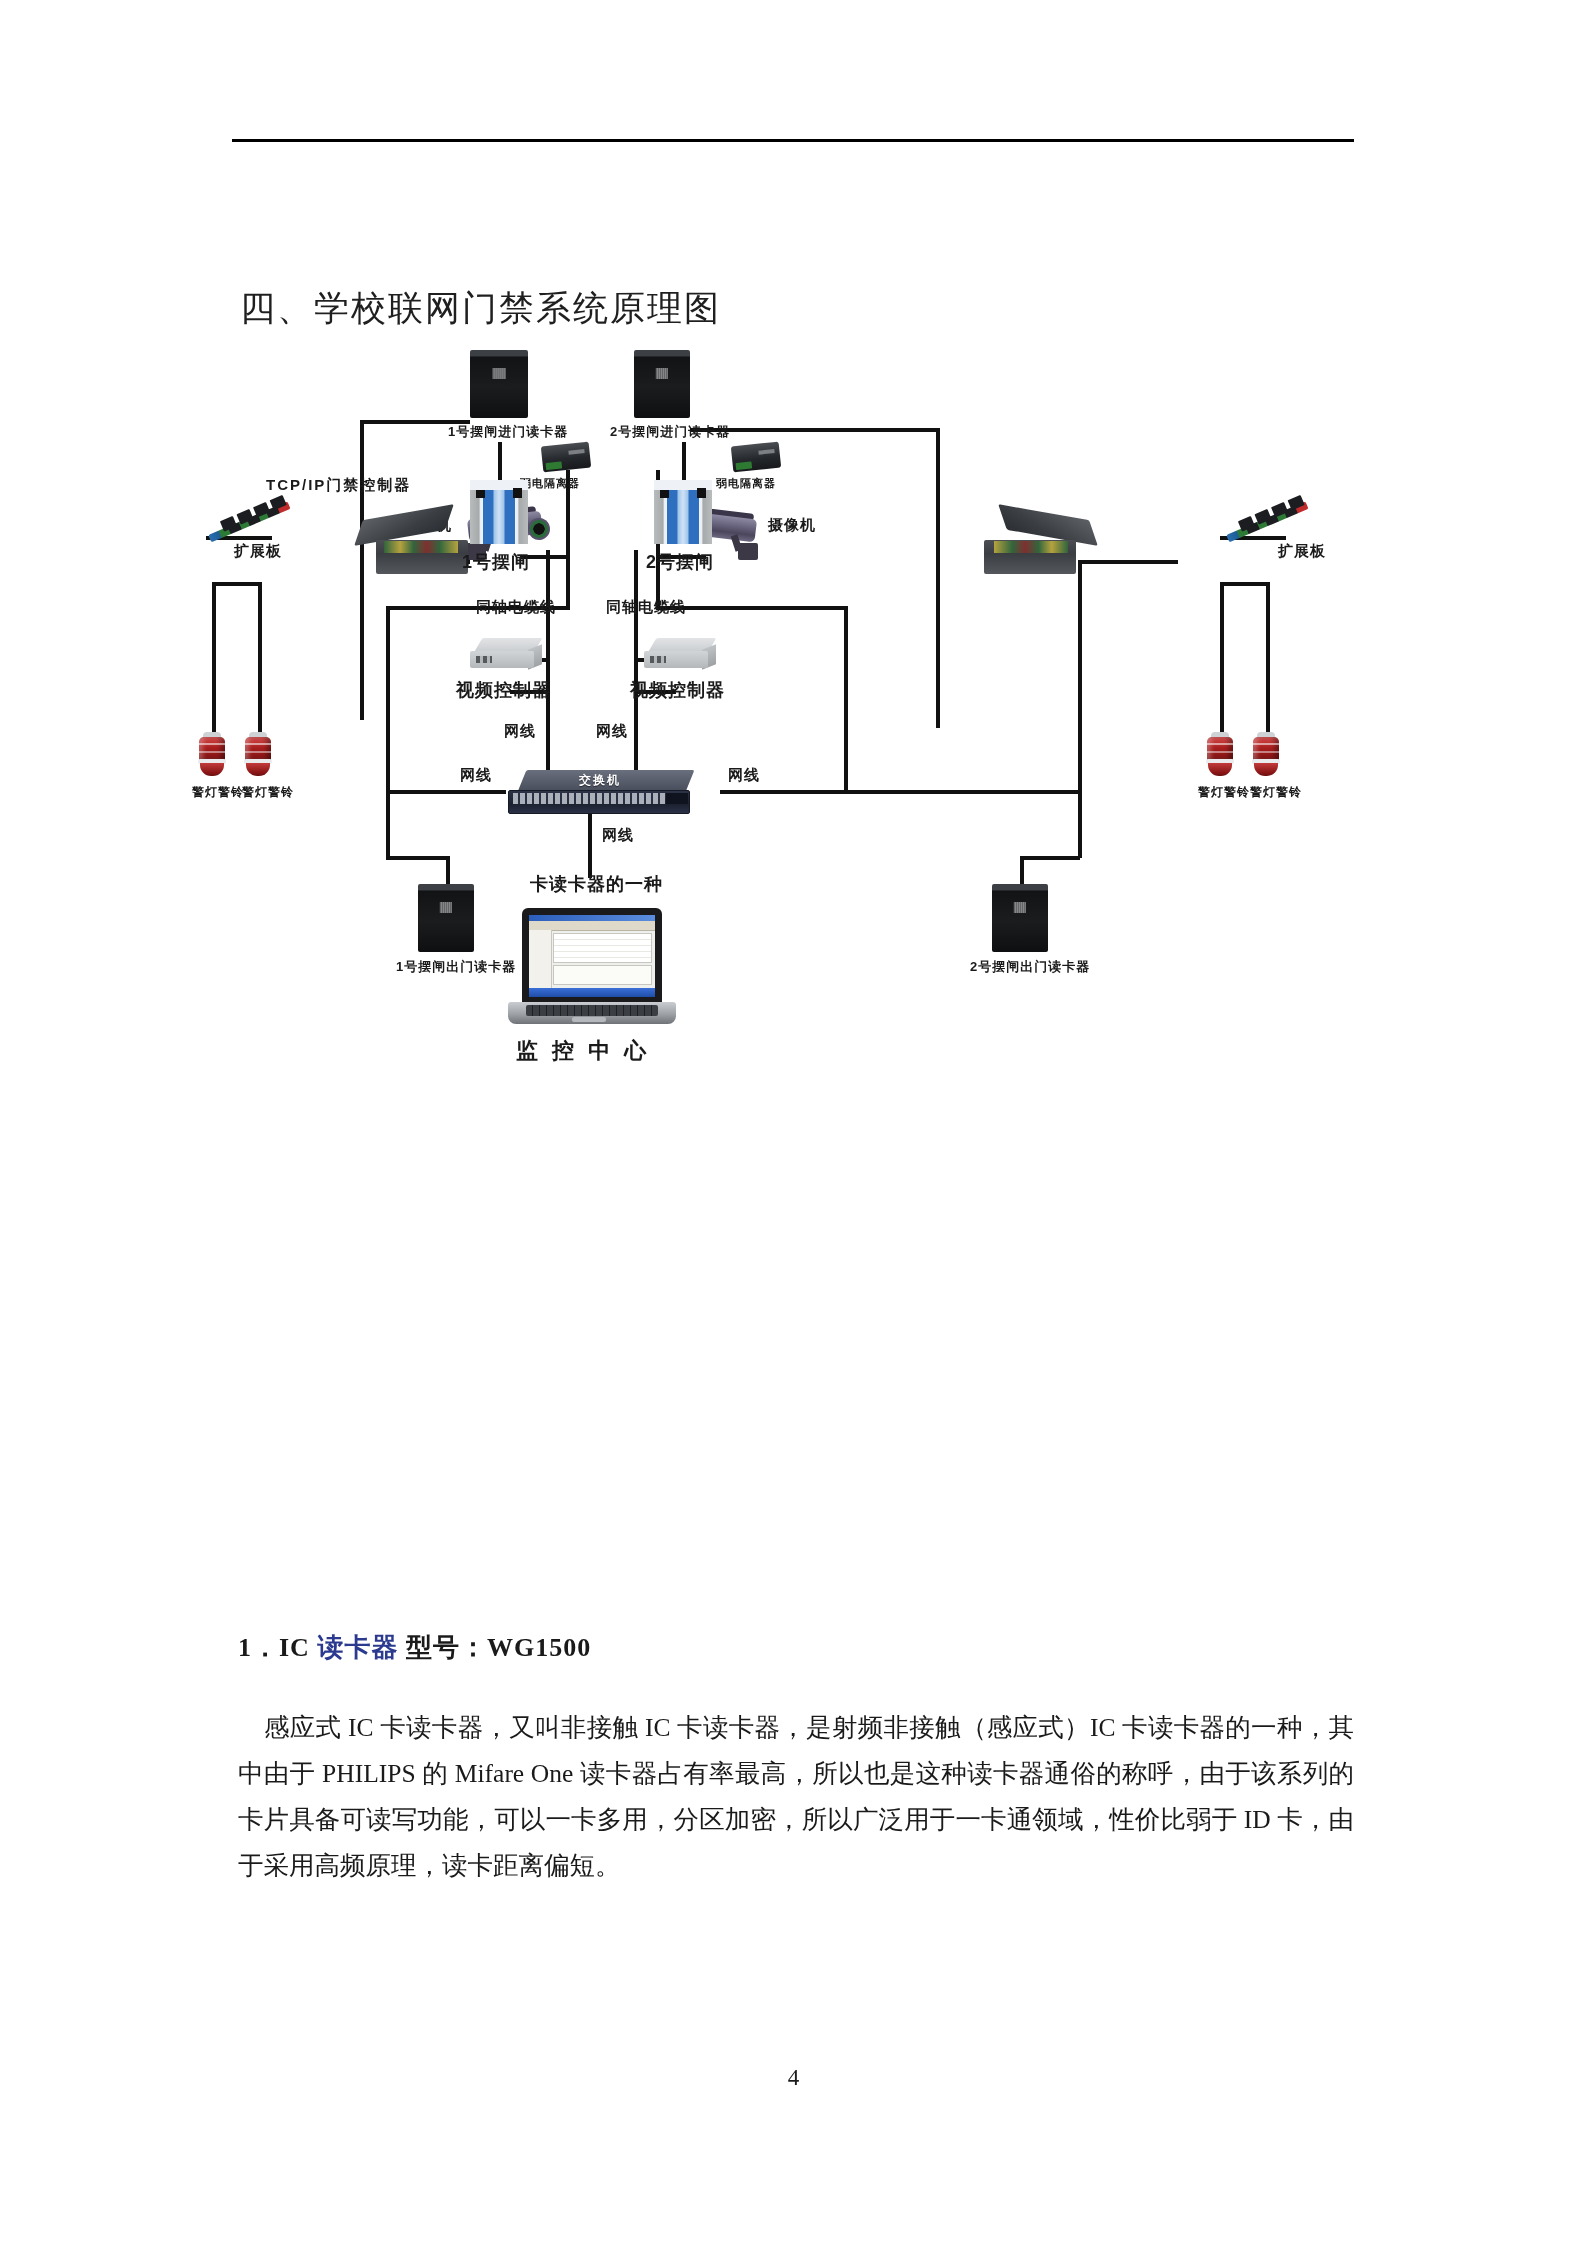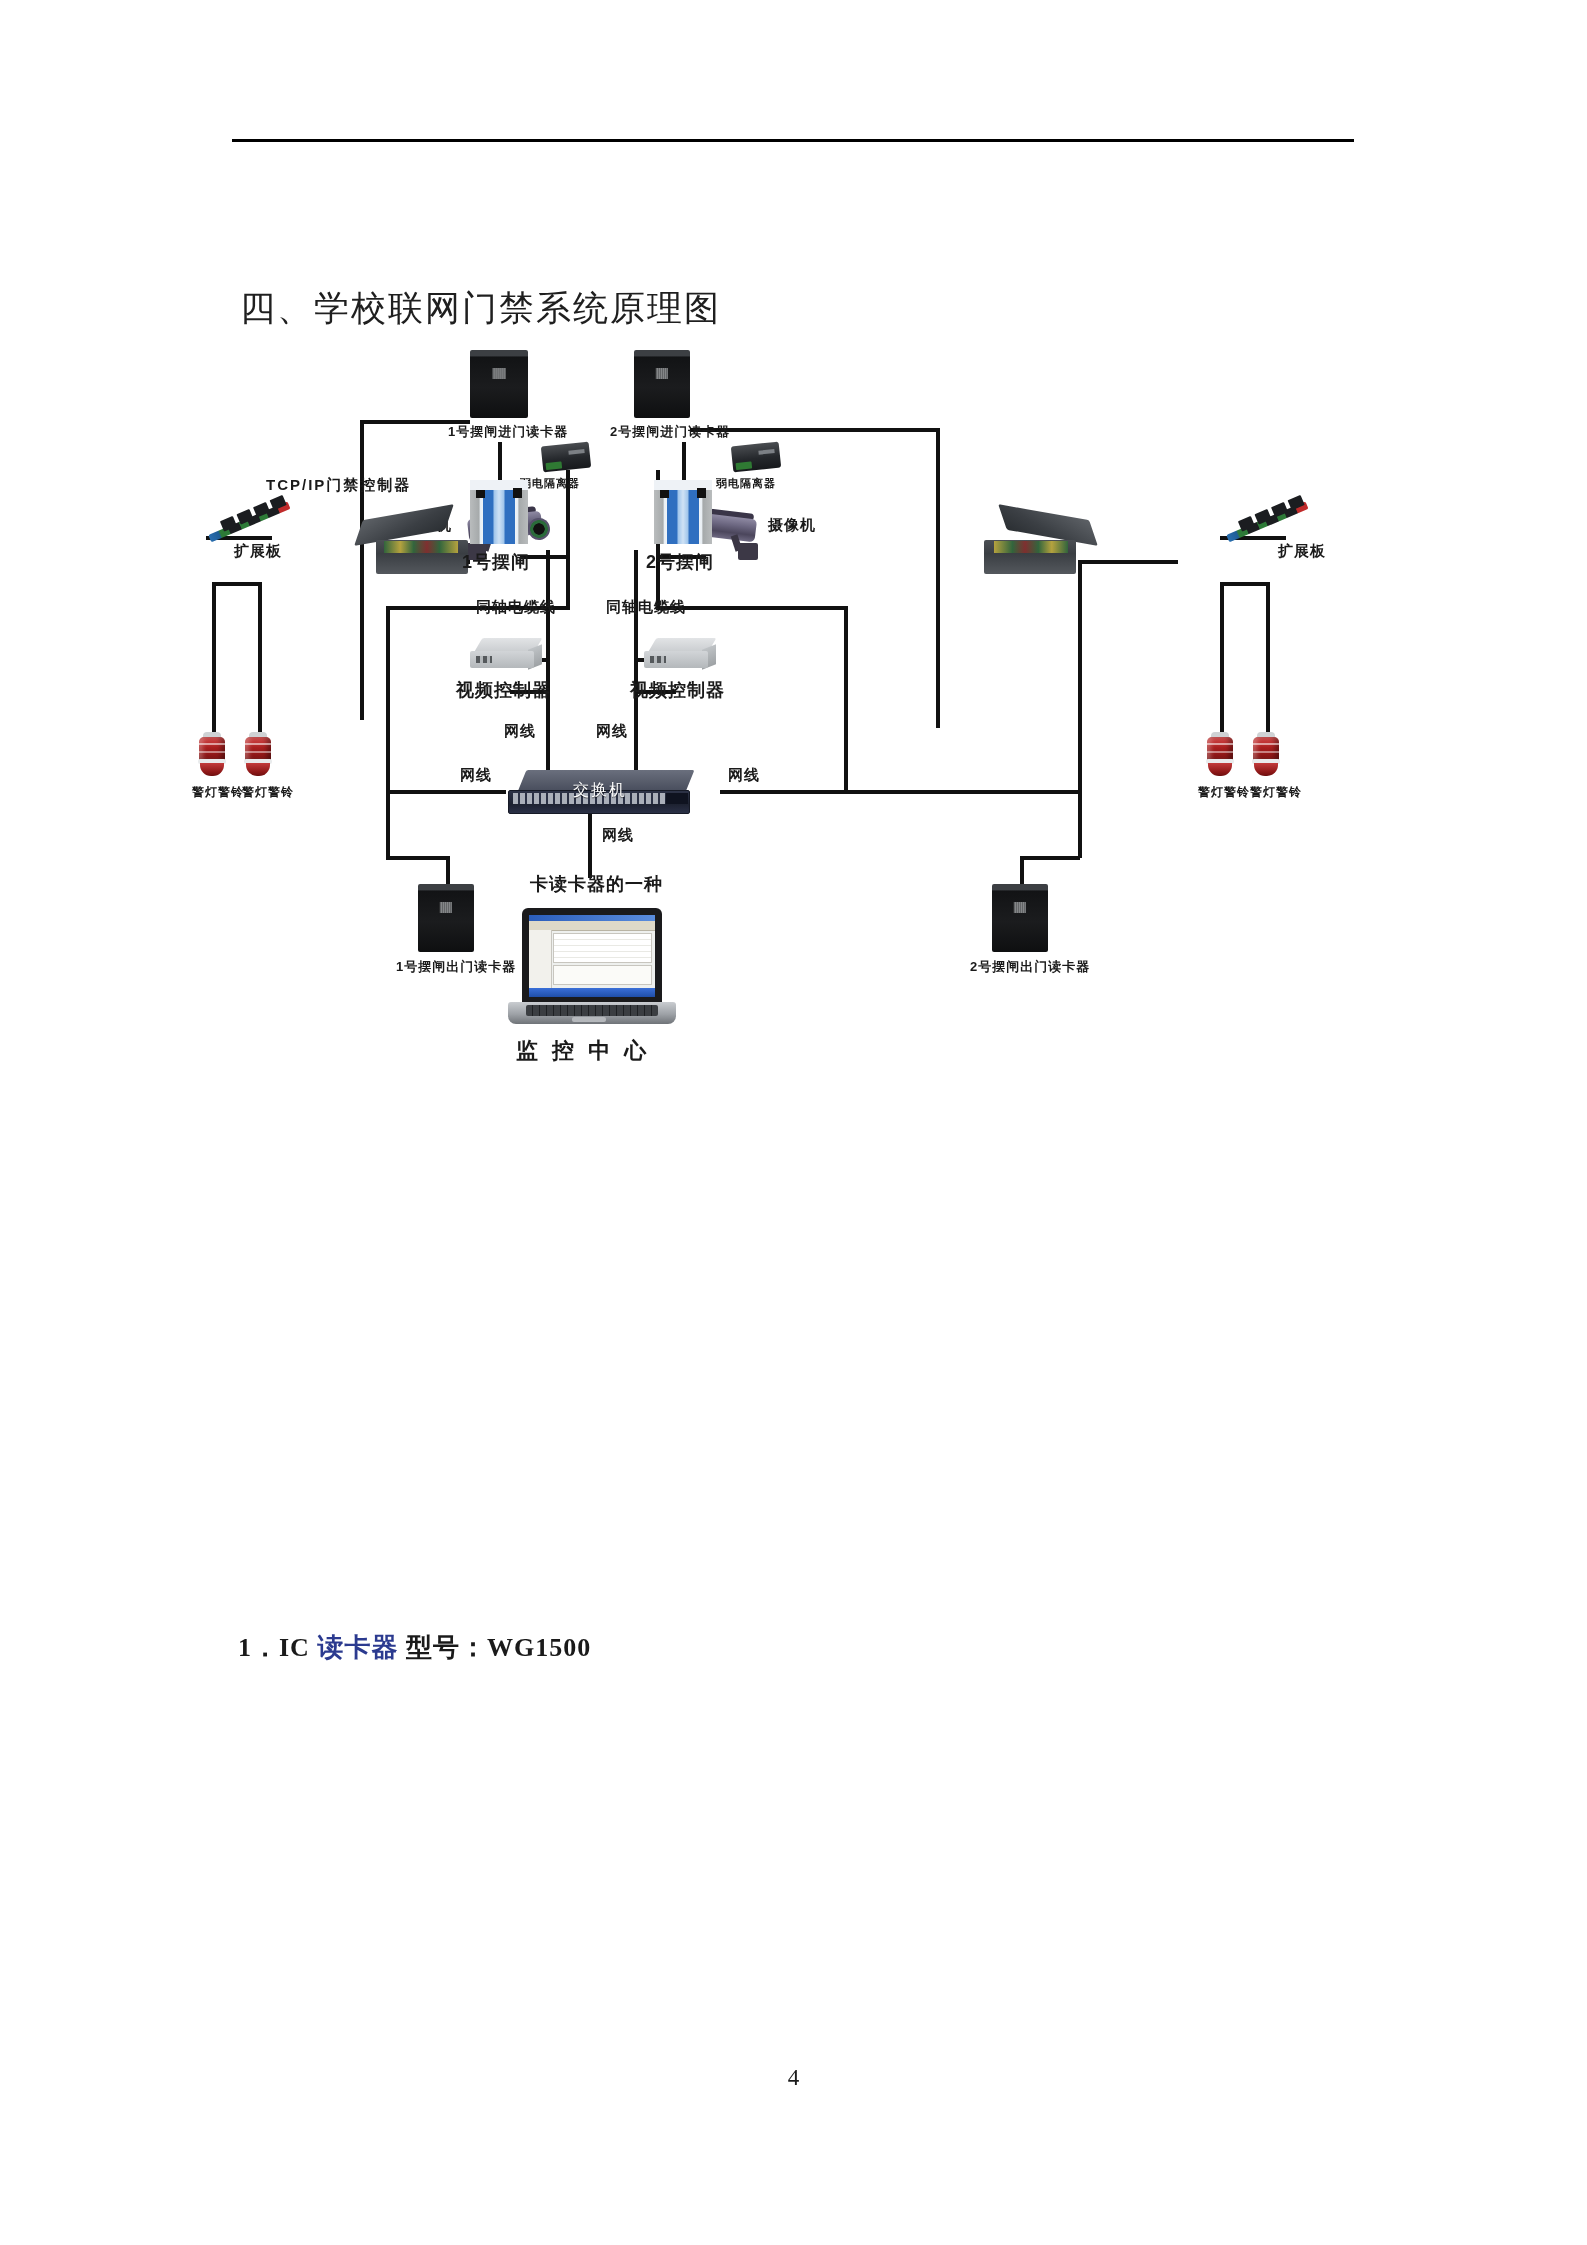--- a/index.html
+++ b/index.html
@@ -348,26 +348,26 @@
     opacity: .9;
   }
   .sw-right {
     position: absolute;
     right: 6px; top: 25px;
     width: 22px; height: 11px;
     background: #0f1320;
   }
   .sw-label {
     position: absolute;
-    left: 0; top: 12px;
+    left: 0; top: 4px;
     width: 188px;
     text-align: center;
     font-family: "Liberation Sans","DejaVu Sans",sans-serif;
-    font-size: 16px;
-    font-weight: normal;
+    font-size: 12px;
+    font-weight: bold;
     color: #ffffff;
     letter-spacing: 2px;
     z-index: 4;
     text-shadow: 0 1px 1px rgba(0,0,0,.6);
   }
 
   
   .alarm { position: absolute; width: 30px; height: 48px; }
   .alarm .cap {
     position: absolute;
@@ -718,16 +718,17 @@
     </div>
     <div class="dg-label lbl-xl" style="left:296px; top:676px;">监 控 中 心</div>
 
   </div>
 
 
   <div class="h3 h3-reader">
     <span>1．</span><span>IC </span><span class="blue">读卡器</span><span> 型号：WG1500</span>
   </div>
 
+  <div class="para body-para">感应式 IC 卡读卡器，又叫非接触 IC 卡读卡器，是射频非接触（感应式）IC 卡读卡器的一种，其中由于 PHILIPS 的 Mifare One 读卡器占有率最高，所以也是这种读卡器通俗的称呼，由于该系列的卡片具备可读写功能，可以一卡多用，分区加密，所以广泛用于一卡通领域，性价比弱于 ID 卡，由于采用高频原理，读卡距离偏短。</div>
 
   <div class="page-number">4</div>
 
 </div>
 
 </body></html>

